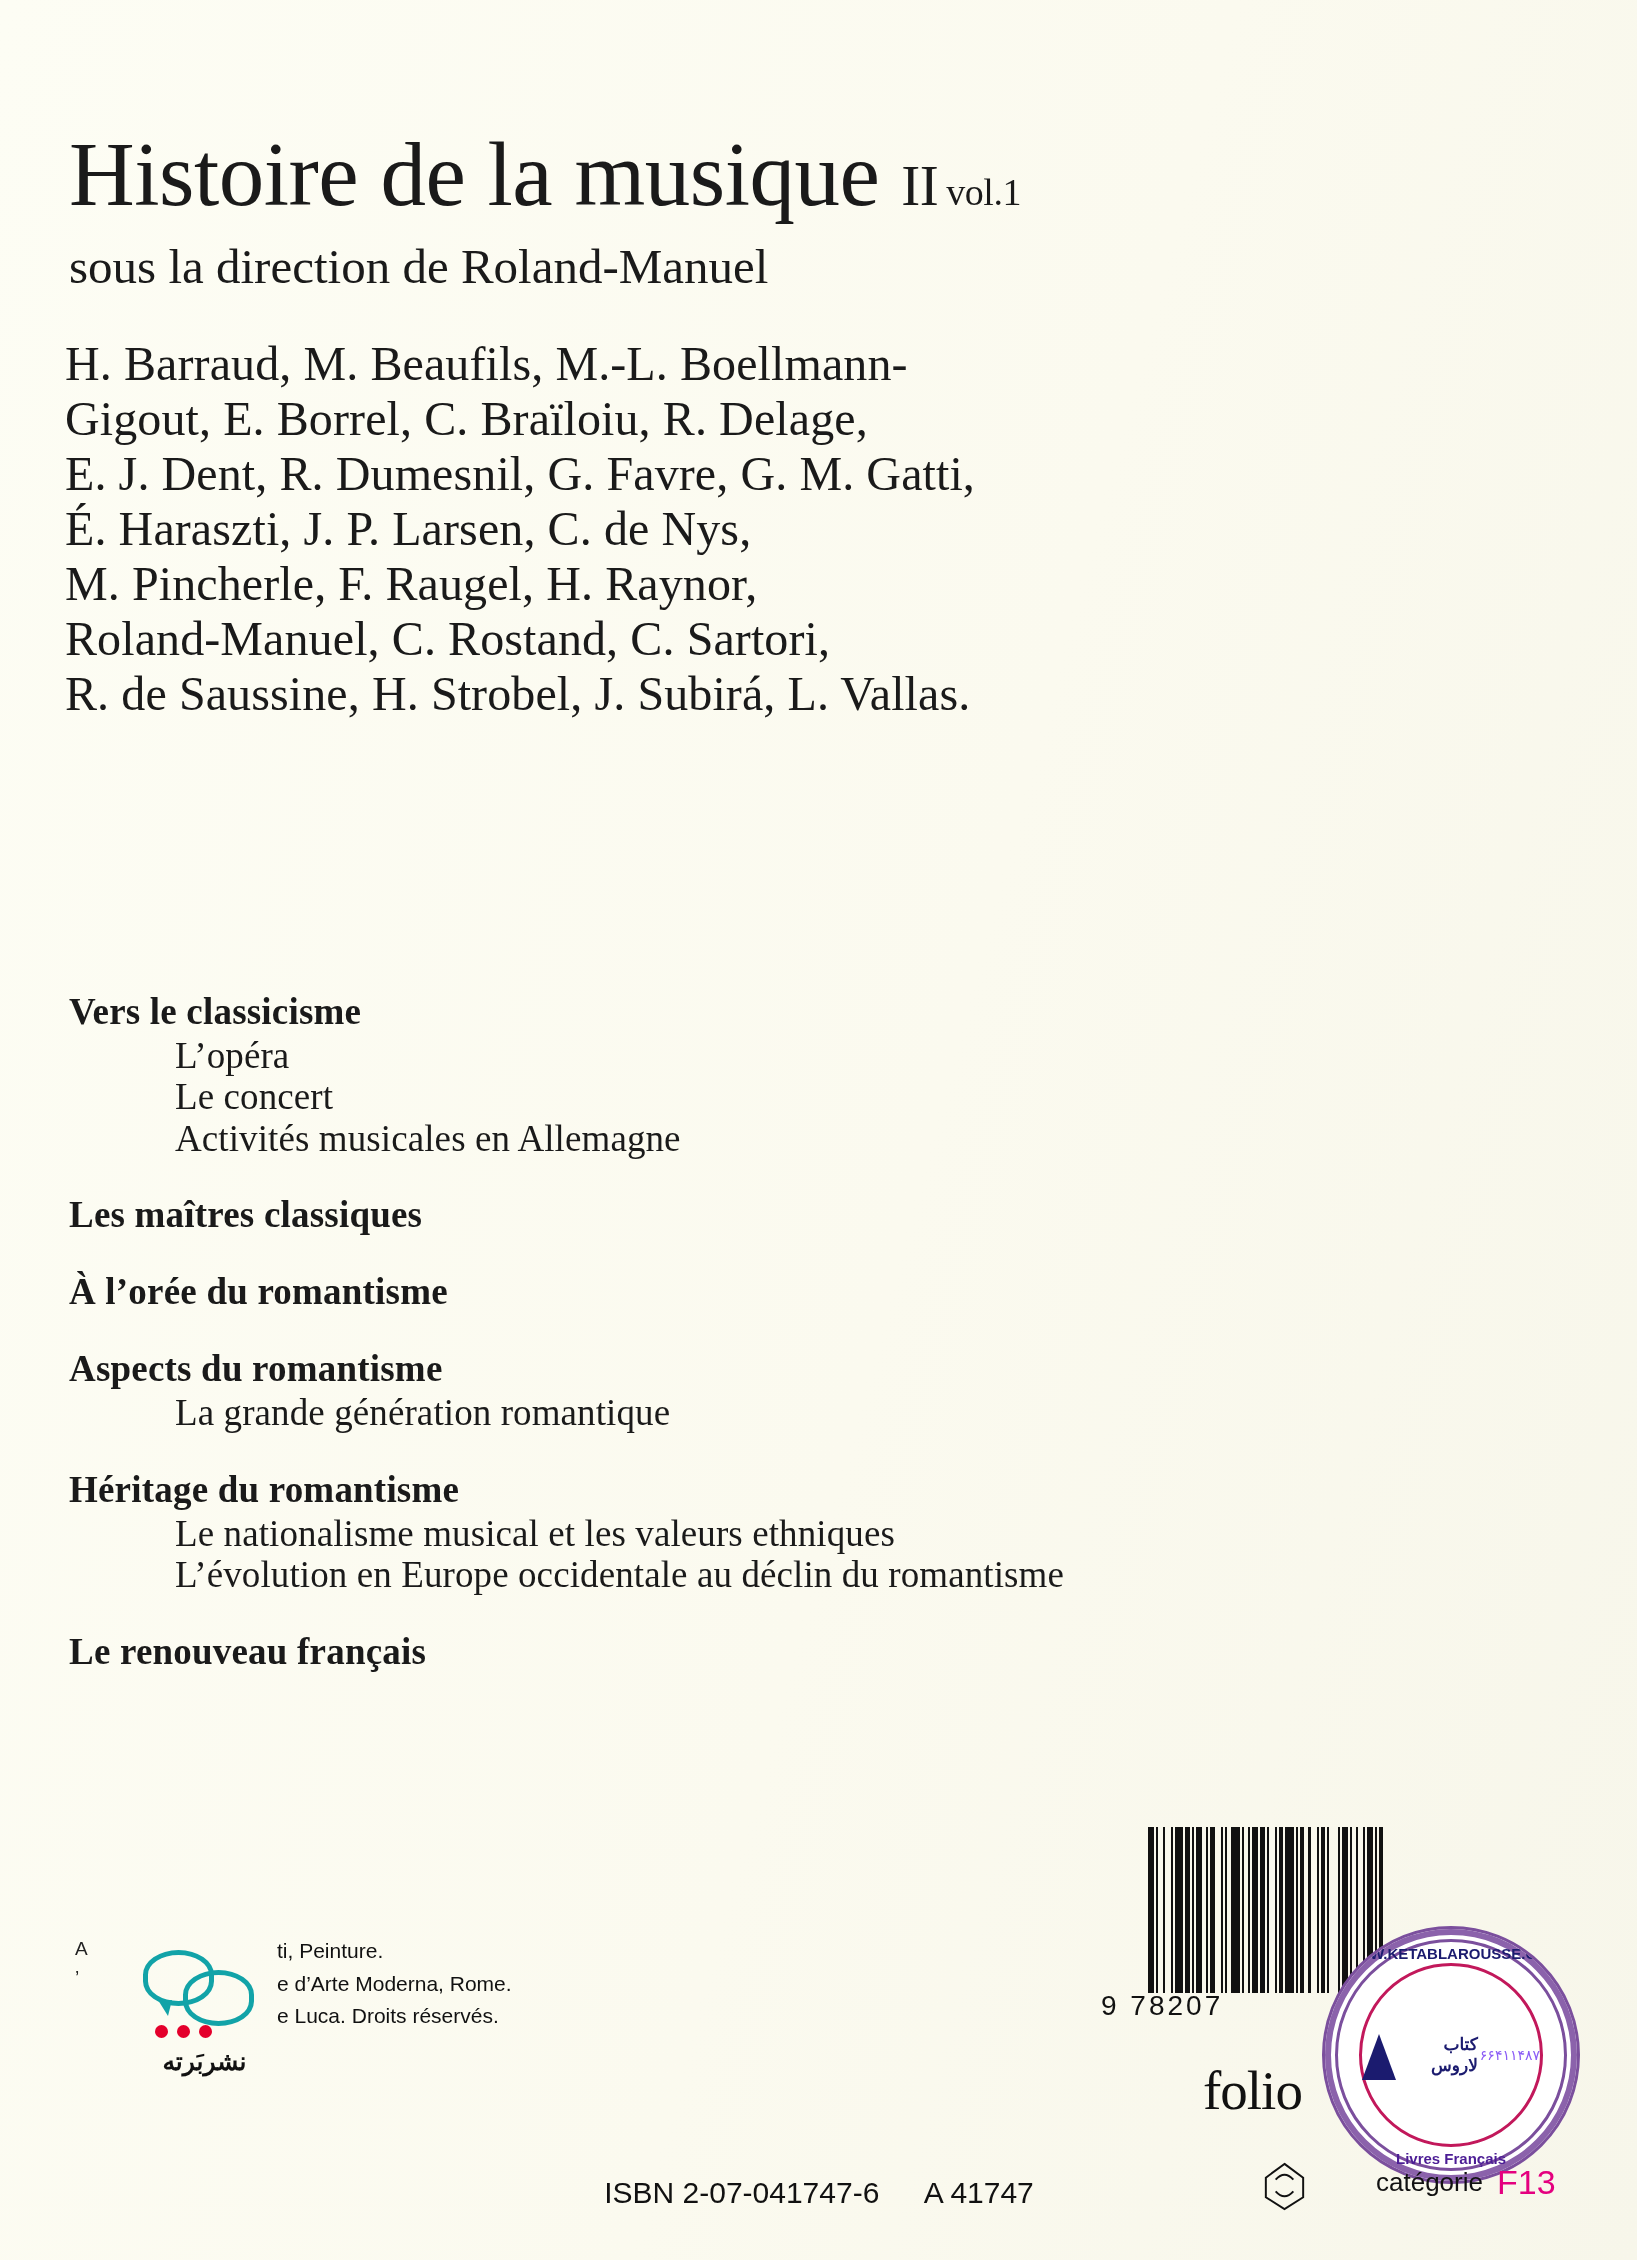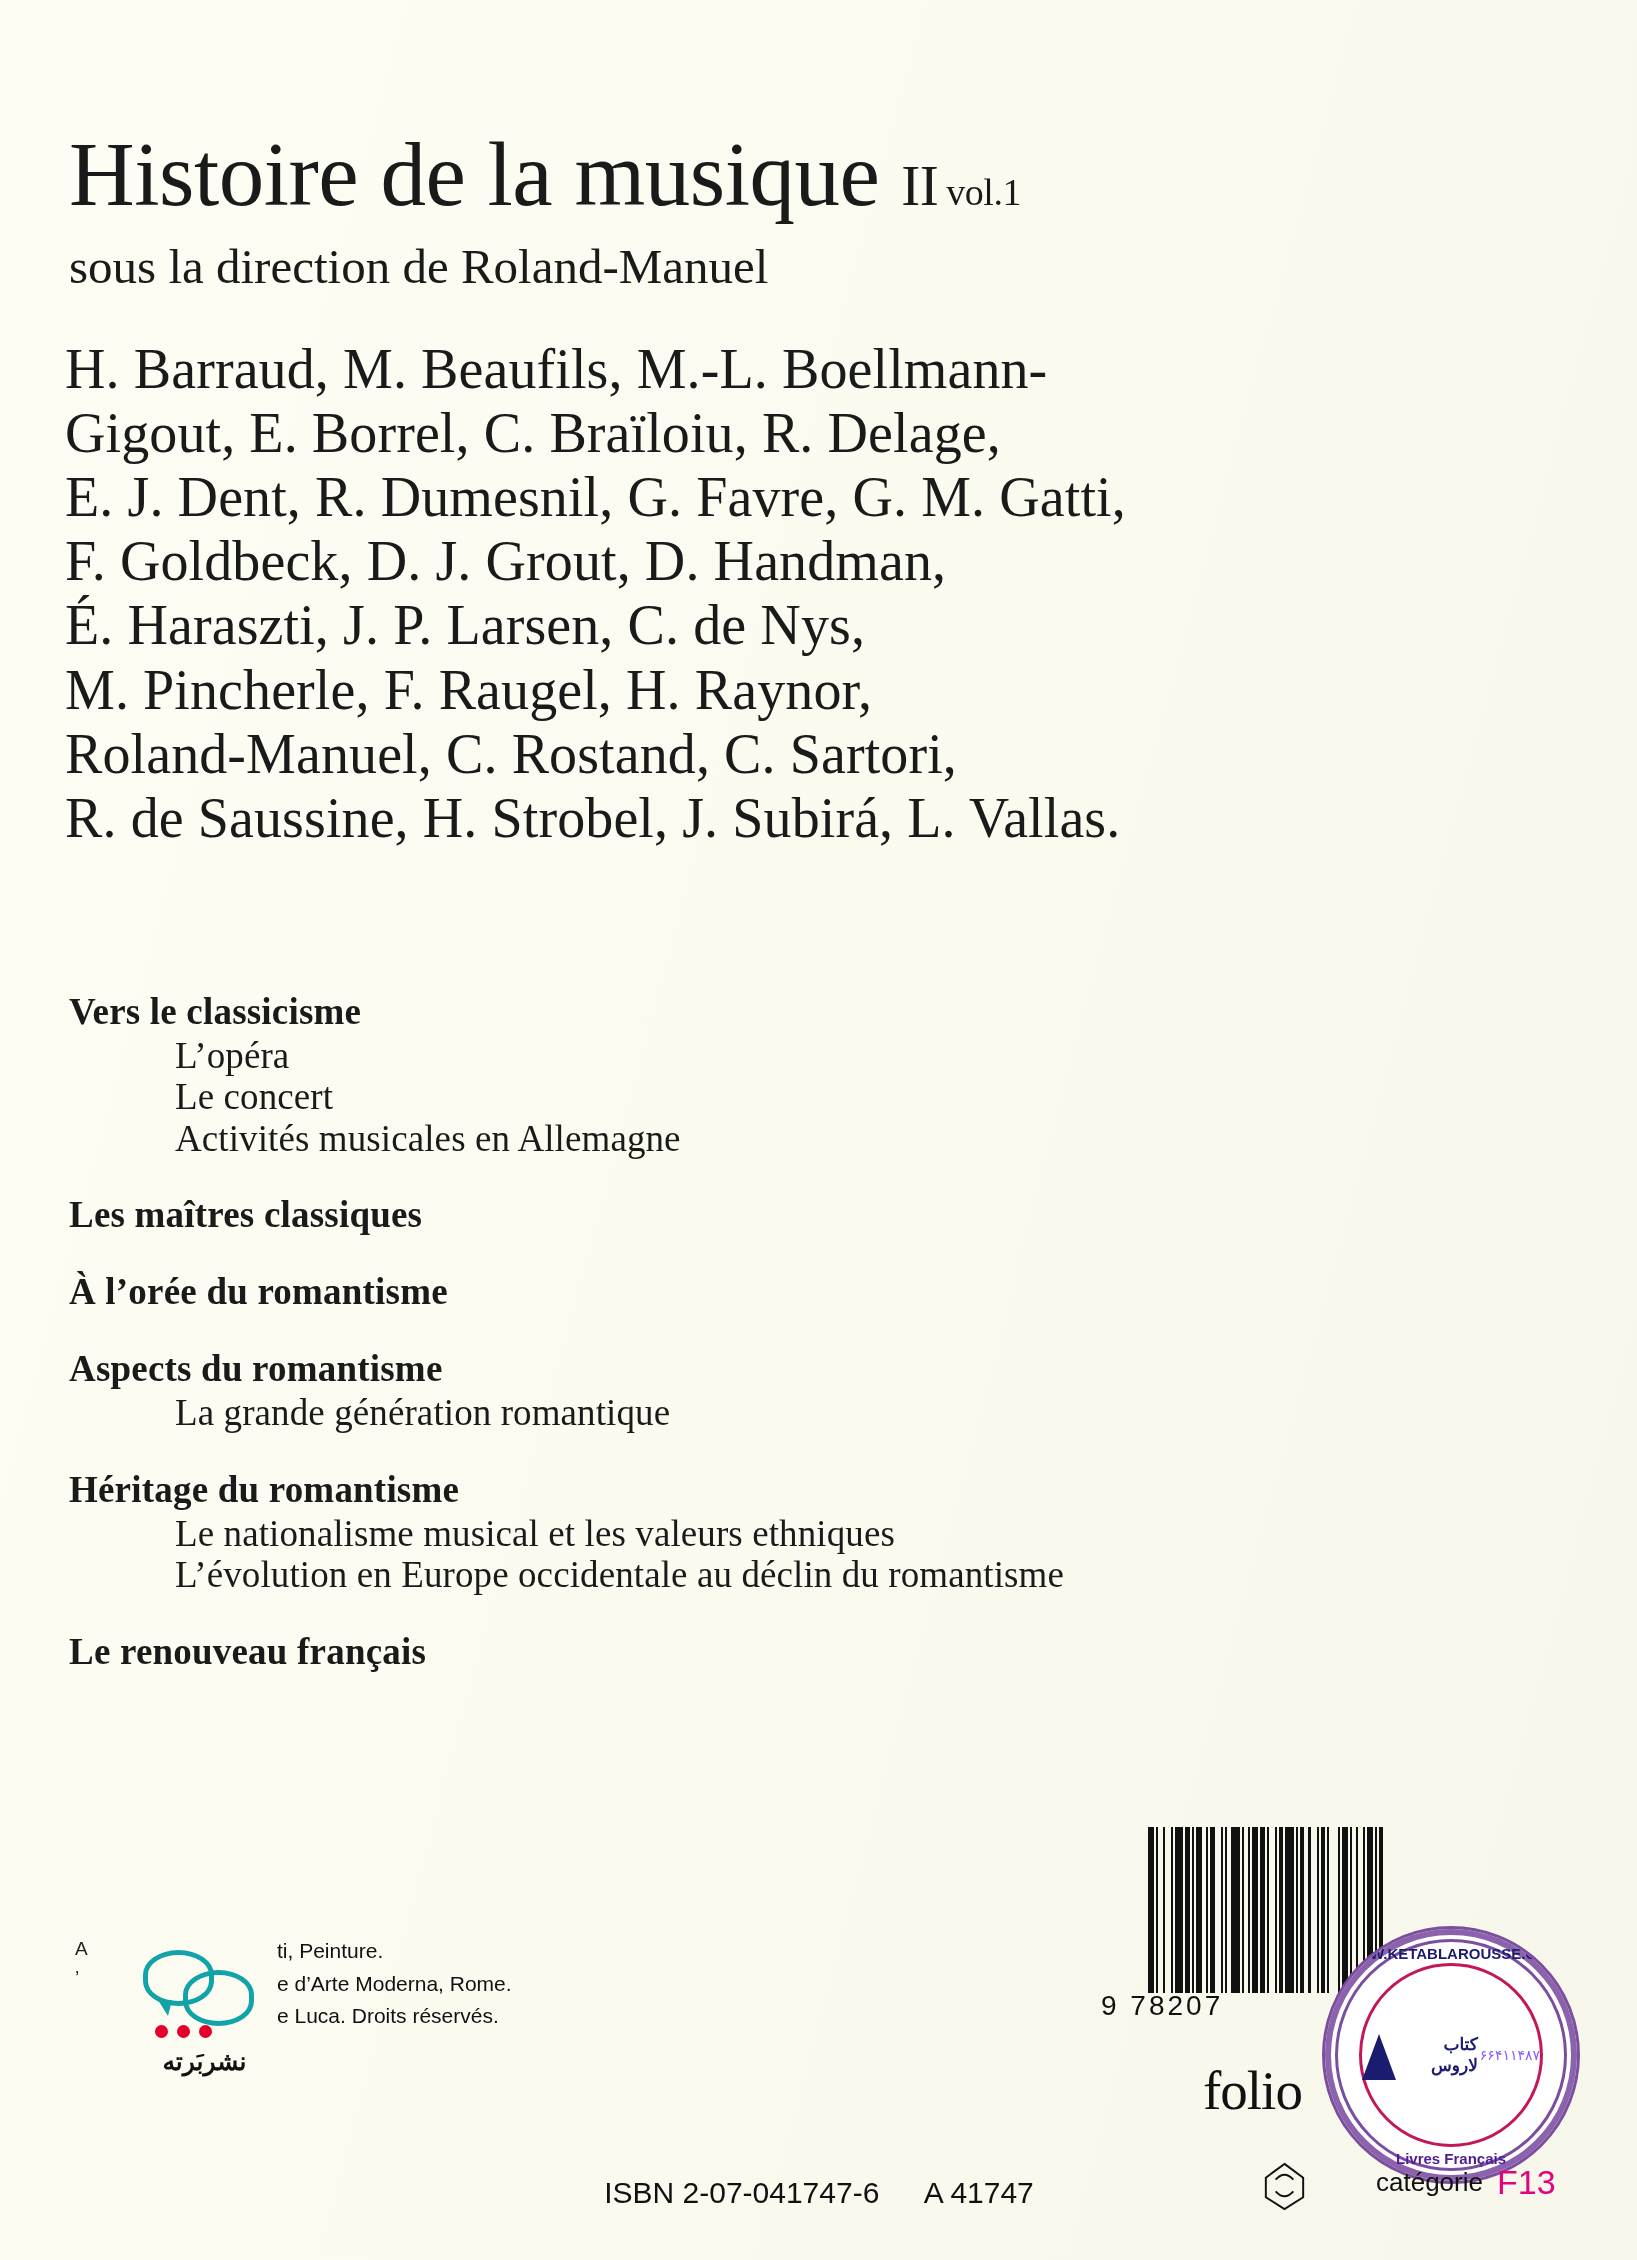--- a/index.html
+++ b/index.html
@@ -52,21 +52,21 @@
     font-size: 49px;
     margin-top: 18px;
     letter-spacing: 0px;
   }
   
   .authors {
     position: absolute;
     left: 65px;
     top: 337px;
     width: 1525px;
-    font-size: 56px;
+    font-size: 48px;
     line-height: 1.145;
     letter-spacing: 0.1px;
   }
   .authors .ln { display: block; white-space: nowrap; }
   
   .contents {
     position: absolute;
     left: 69px;
     top: 990px;
     width: 1525px;
@@ -305,21 +305,20 @@
       <span class="vol-roman">II</span>
       <span class="vol-num">vol.1</span>
     </div>
     <div class="subtitle">sous la direction de Roland-Manuel</div>
   </div>
 
   <div class="authors">
     <span class="ln">H. Barraud, M. Beaufils, M.-L. Boellmann-</span>
     <span class="ln">Gigout, E. Borrel, C. Braïloiu, R. Delage,</span>
     <span class="ln">E. J. Dent, R. Dumesnil, G. Favre, G. M. Gatti,</span>
-    <span class="ln">F.  Goldbeck, D. J. Grout, D. Handman,</span>
     <span class="ln">É. Haraszti, J. P. Larsen, C. de Nys,</span>
     <span class="ln">M. Pincherle, F. Raugel, H. Raynor,</span>
     <span class="ln">Roland-Manuel, C. Rostand, C. Sartori,</span>
     <span class="ln">R. de Saussine, H. Strobel, J. Subirá, L. Vallas.</span>
   </div>
 
   <div class="contents">
 
     <div class="sec">
       <div class="sec-head">Vers le classicisme</div>

